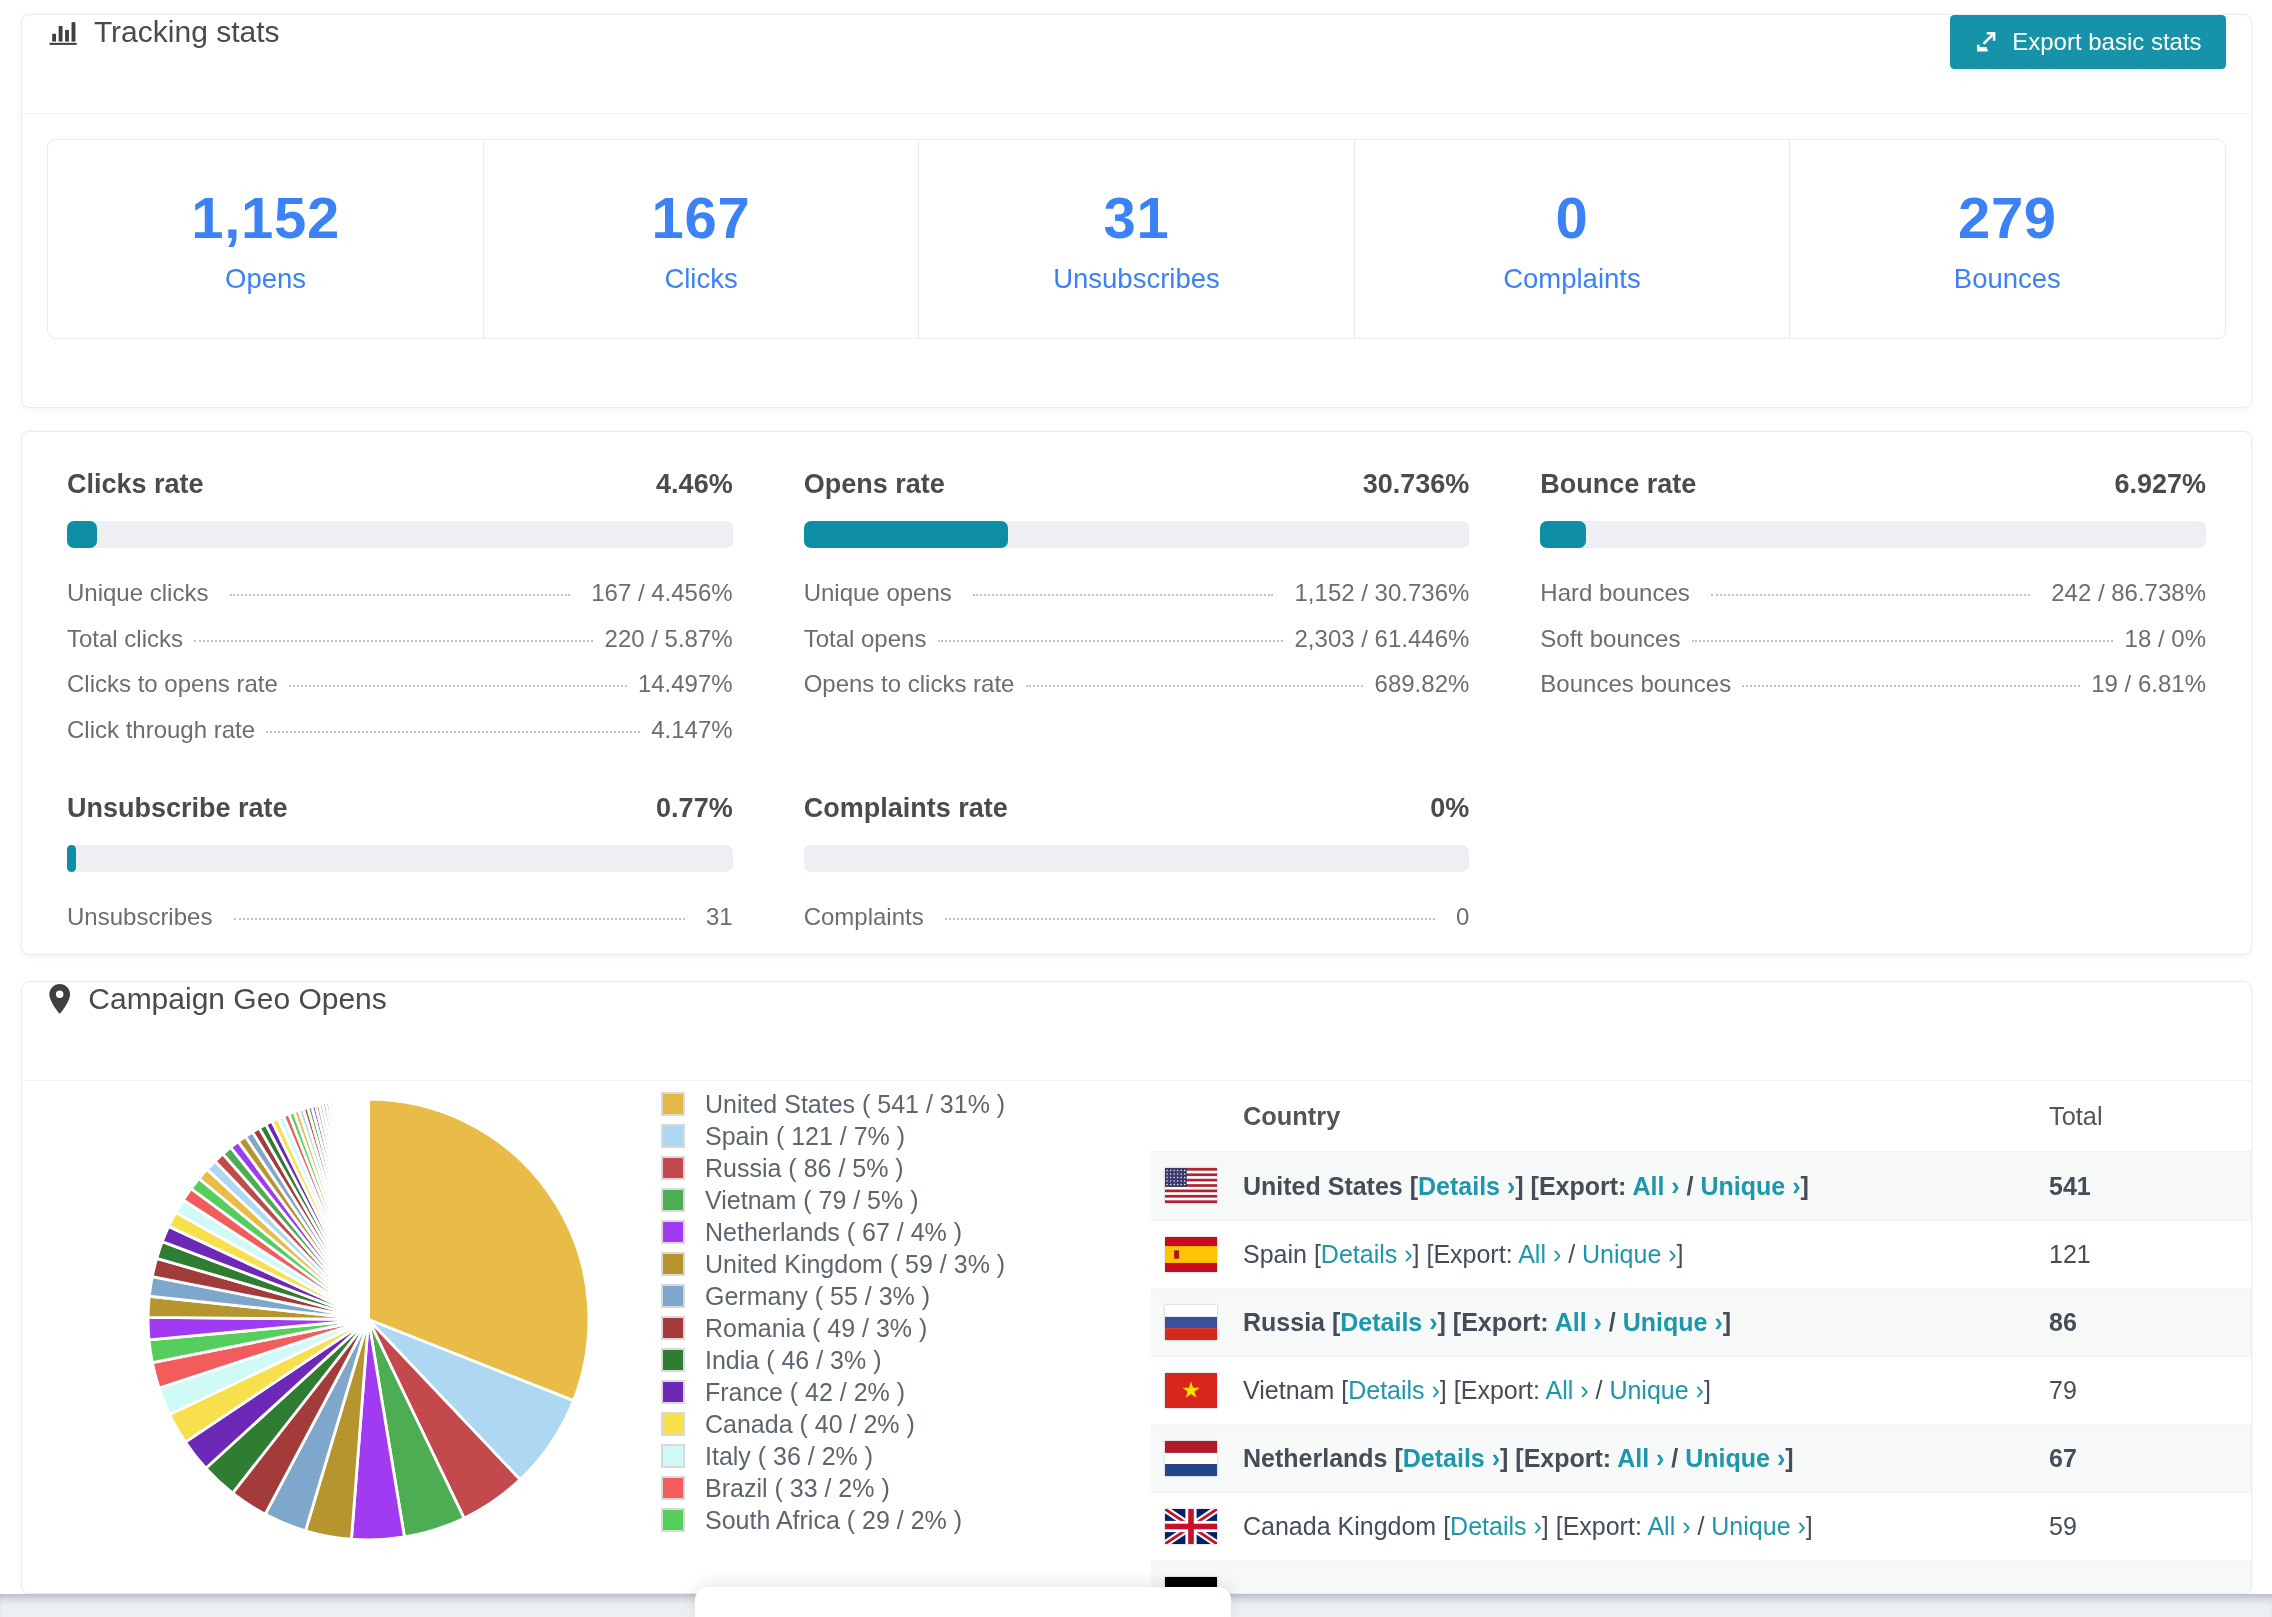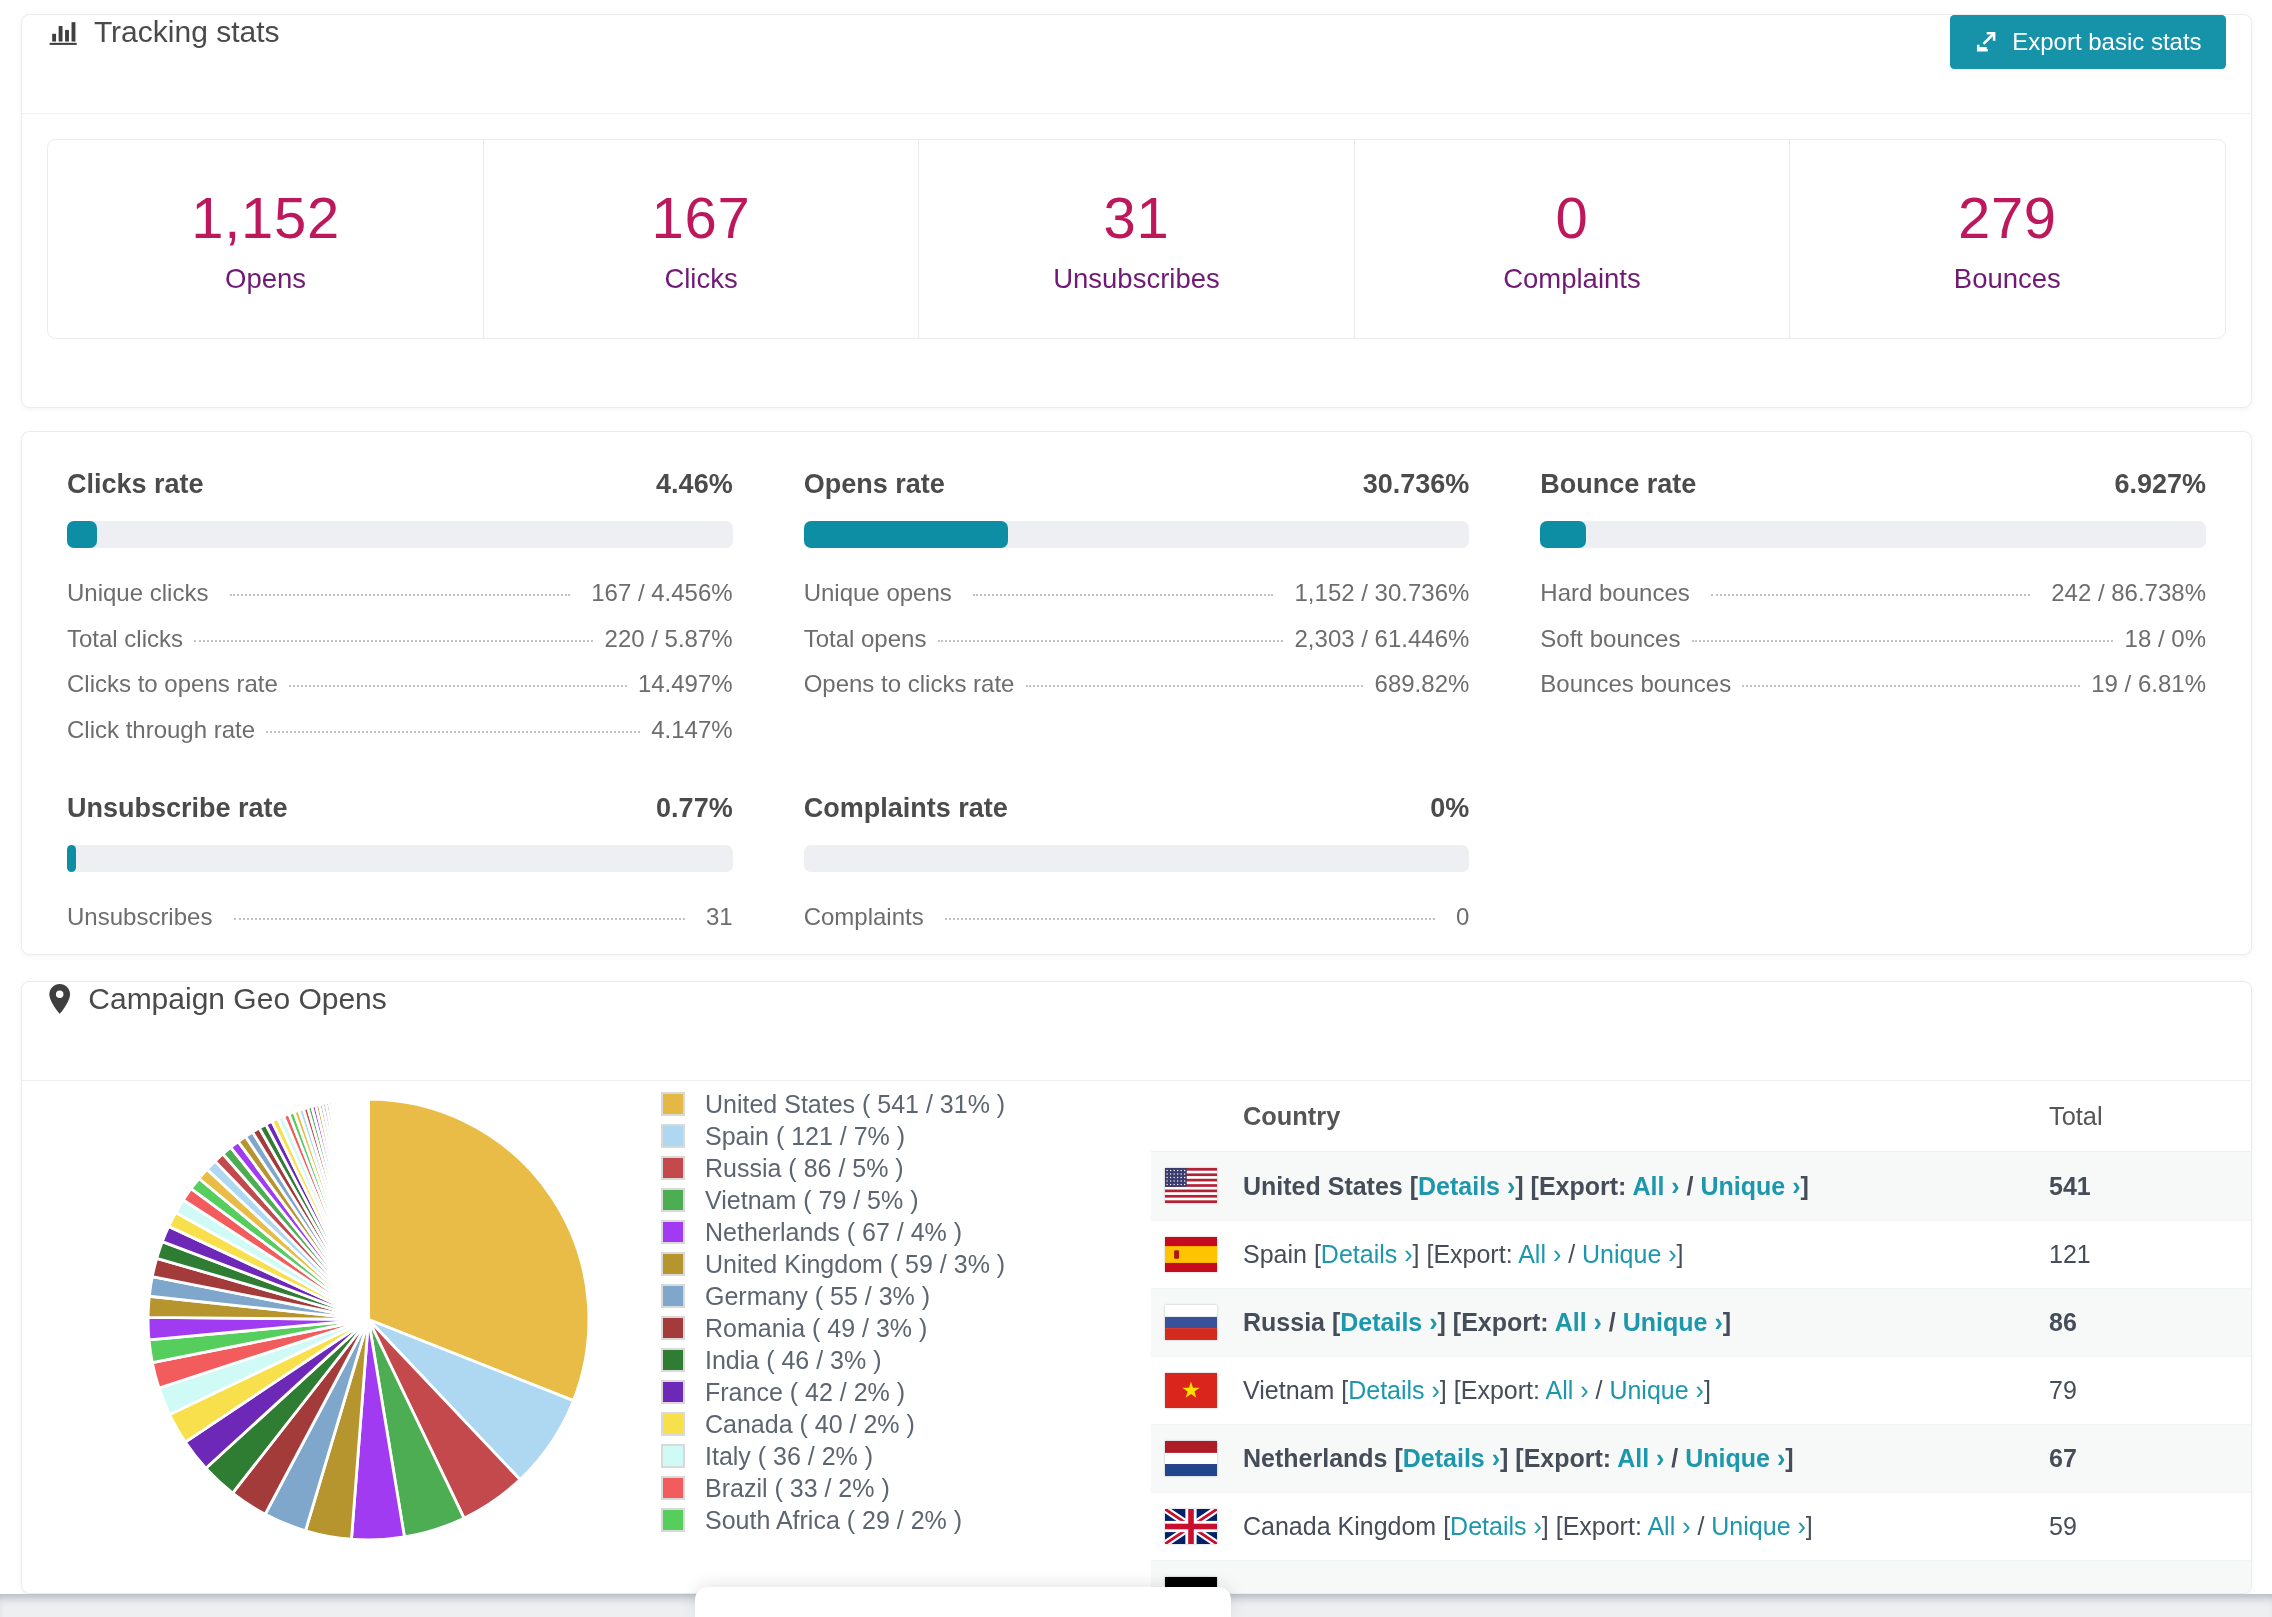--- a/index.html
+++ b/index.html
@@ -32,22 +32,22 @@
   }
   .export-btn svg { margin-right:12.7px; }
 
   
   .stats-row {
     margin:25.4px; height:200px; border:1.4px solid #e9ebed; border-radius:8.5px;
     display:flex; overflow:hidden;
   }
   .stat-box { flex:1; display:flex; flex-direction:column; align-items:center; justify-content:center; border-right:1.4px solid #e9ebed; }
   .stat-box:last-child { border-right:none; }
-  .stat-value { font-size:58px; font-weight:400; color:#be185d; letter-spacing:0.7px; }
-  .stat-label { font-size:27.5px; color:#701a75; margin-top:12.7px; }
+  .stat-value { font-size:58px; font-weight:700; color:#3b82f6; letter-spacing:0.7px; }
+  .stat-label { font-size:27.5px; color:#3b82f6; margin-top:12.7px; }
 
   
   .rates-grid {
     padding:37px 45px 28px 45px;
     display:grid; grid-template-columns:repeat(3,1fr); column-gap:71px; row-gap:49px;
   }
   .rate-head { display:flex; justify-content:space-between; align-items:baseline; font-size:27px; font-weight:700; color:#4b4b4b; }
   .rate-bar  { margin-top:21px; height:27px; background:#edeff3; border-radius:7px; position:relative; }
   .rate-fill { height:100%; background:#0D8EA4; border-radius:7px; }
   .rate-rows { margin-top:31px; }

